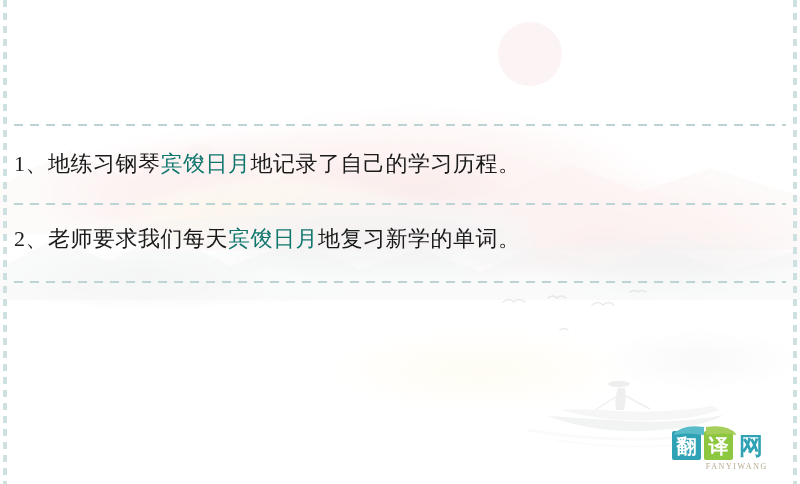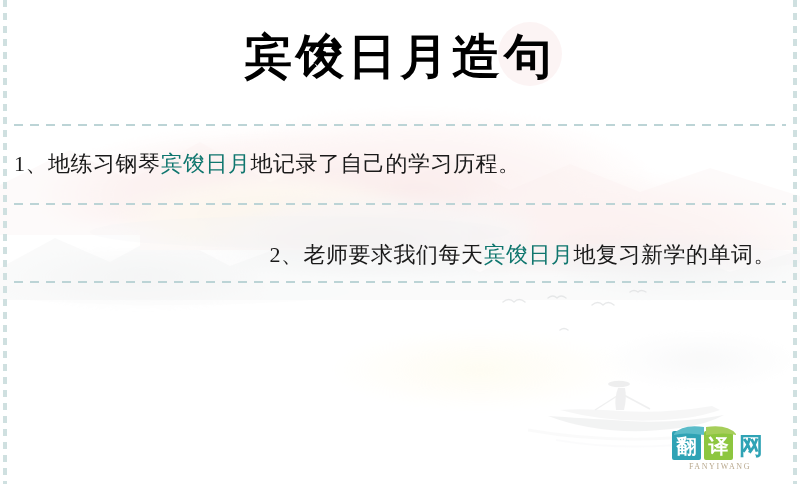--- a/index.html
+++ b/index.html
@@ -155,21 +155,21 @@
     position: absolute;
     left: 14px;
     width: 762px;
     font-size: 22px;
     line-height: 38px;
     color: #1a1a1a;
     letter-spacing: .5px;
     font-family: "Liberation Serif", "DejaVu Serif", serif;
   }
   .sentence.s1 { top: 145px; }
-  .sentence.s2 { top: 236px; text-align: right; }
+  .sentence.s2 { top: 220px; }
   .sentence.s3 { top: 302px; }
 
   .kw {
     color: #0f766e;
     font-weight: 400;
   }
 
   
   .logo {
     position: absolute;
@@ -211,21 +211,21 @@
     top: -8px;
     width: 66px;
     height: 14px;
   }
   .logo-sub {
     margin-top: 2px;
     font-size: 8px;
     letter-spacing: 1.6px;
     color: #b9a98f;
     font-family: "Liberation Serif", "DejaVu Serif", serif;
-    text-align: center;
+    text-align: right;
     width: 96px;
   }
 </style>
 </head>
 <body>
 
 <div id="page">
 
   <div class="bg-layer">
     <div class="sun"></div>
@@ -279,21 +279,20 @@
     </svg>
 
     <div class="veil"></div>
   </div>
 
   <div class="edge-dash left"></div>
   <div class="edge-dash right"></div>
 
   <div class="content">
 
-    <div class="title">宾馂日月造句</div>
 
     <div class="divider d1"></div>
     <div class="divider d2"></div>
     <div class="divider d3"></div>
 
     <div class="sentence s1">
       <span>1、</span><span>地练习钢琴</span><span class="kw">宾馂日月</span><span>地记录了自己的学习历程。</span>
     </div>
 
     <div class="sentence s2">

